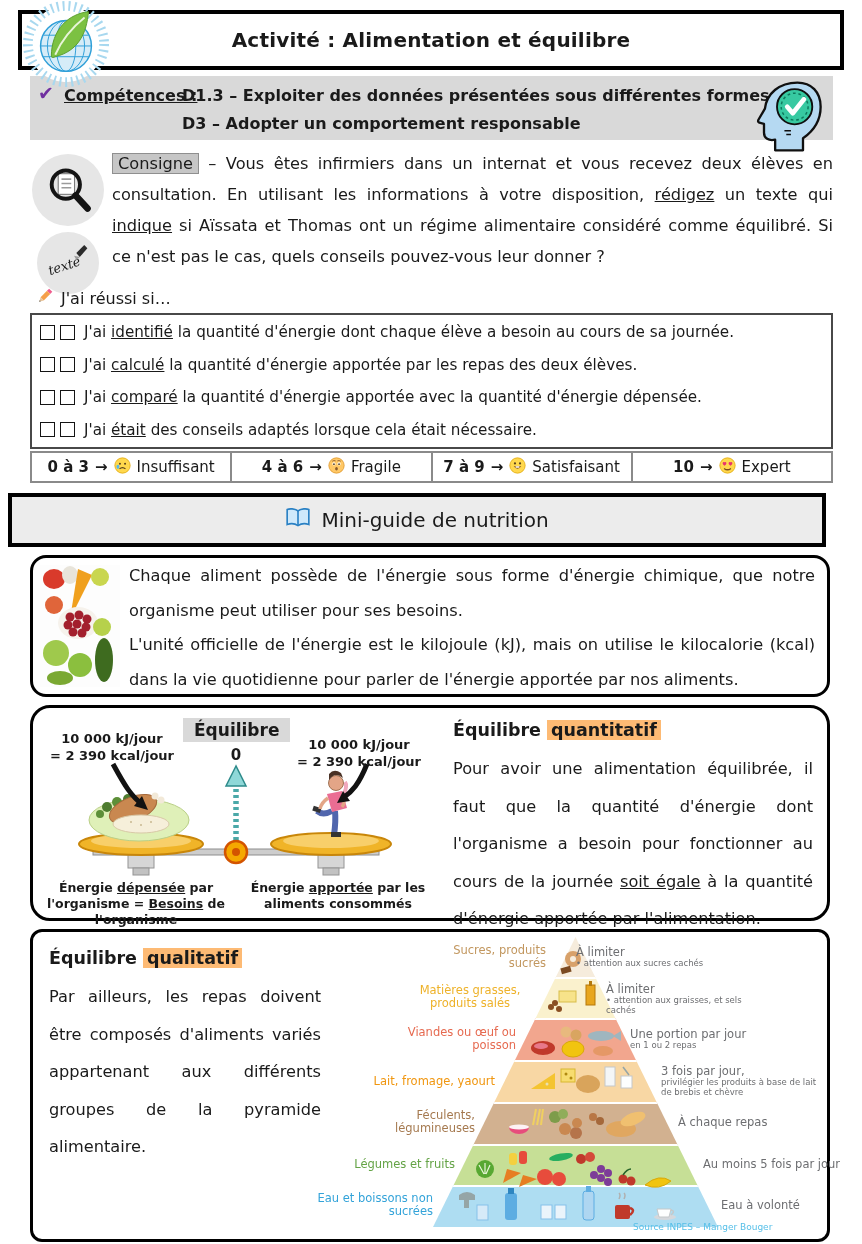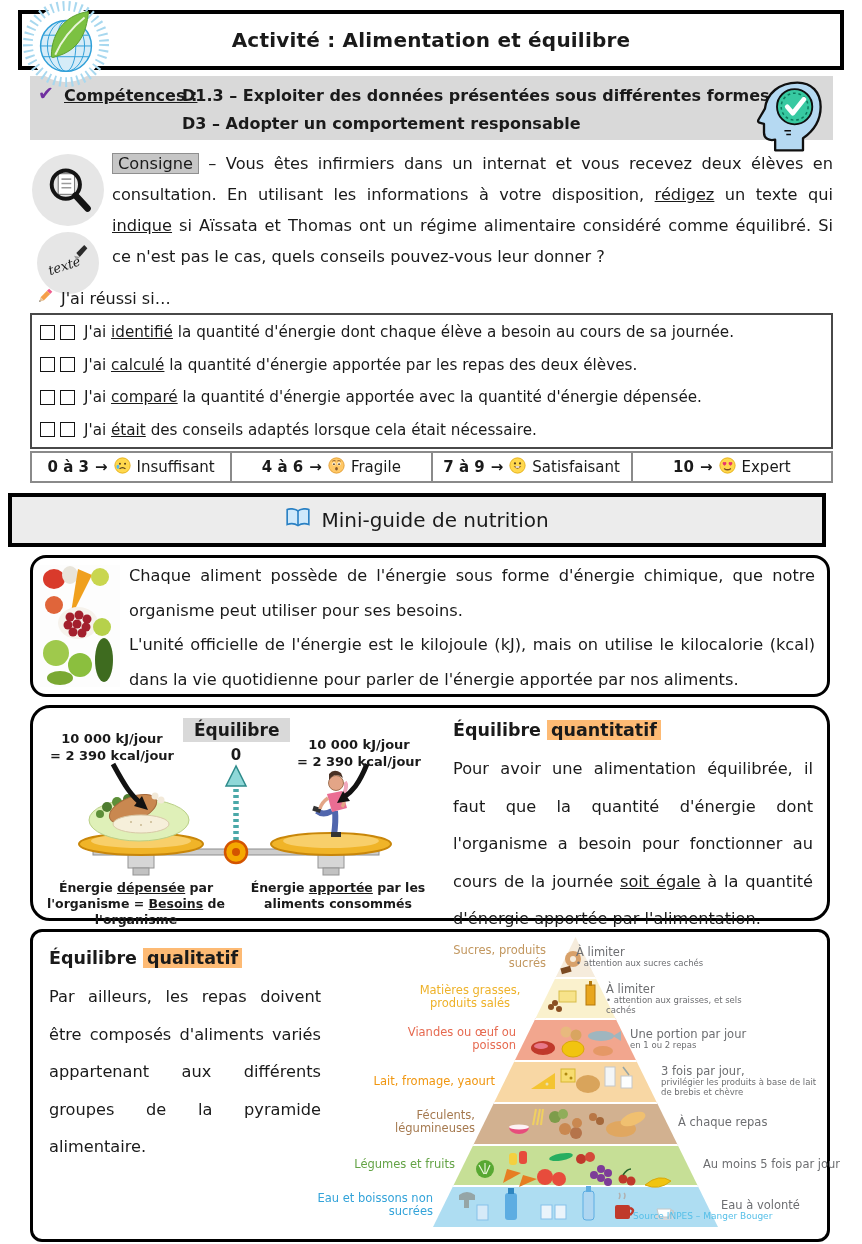--- a/index.html
+++ b/index.html
@@ -75,21 +75,21 @@
   .pyr-left{position:absolute;width:132px;text-align:right;font-size:11.5px;line-height:13px;transform:translateY(-50%);}
   .pyr-right{position:absolute;transform:translateY(-50%);width:160px;color:#6d6e71;}
   .pyr-rec{font-size:11.5px;line-height:13px;}
   .pyr-note{font-size:8.5px;line-height:9.5px;}
   .pl1{top:22px;right:277px;} .pl2{top:62px;right:287px;} .pl3{top:104px;right:307px;width:112px;}
   .pl4{top:146px;right:328px;} .pl5{top:187px;right:348px;} .pl6{top:229px;right:368px;width:140px;}
   .pl7{top:270px;right:390px;width:124px;}
   .pr1{top:22px;left:268px;} .pr2{top:64px;left:298px;} .pr3{top:104px;left:322px;}
   .pr4{top:146px;left:353px;} .pr5{top:187px;left:370px;} .pr6{top:229px;left:395px;width:150px;}
   .pr7{top:270px;left:413px;}
-  #pyr-source{left:325px;top:276px;font-size:9px;color:#56bfe8;}
+  #pyr-source{left:325px;top:287px;font-size:9px;color:#56bfe8;}
 </style>
 </head>
 <body>
 
 <div class="abs" id="header-box">
   <span id="header-title">Activité : Alimentation et équilibre</span>
 </div>
 <div class="abs" id="logo">
   <svg width="88" height="88" viewBox="0 0 90 90">
     <circle cx="45" cy="45" r="39" fill="#fff" stroke="#a8d8ef" stroke-width="10" stroke-dasharray="2 4"></circle>

